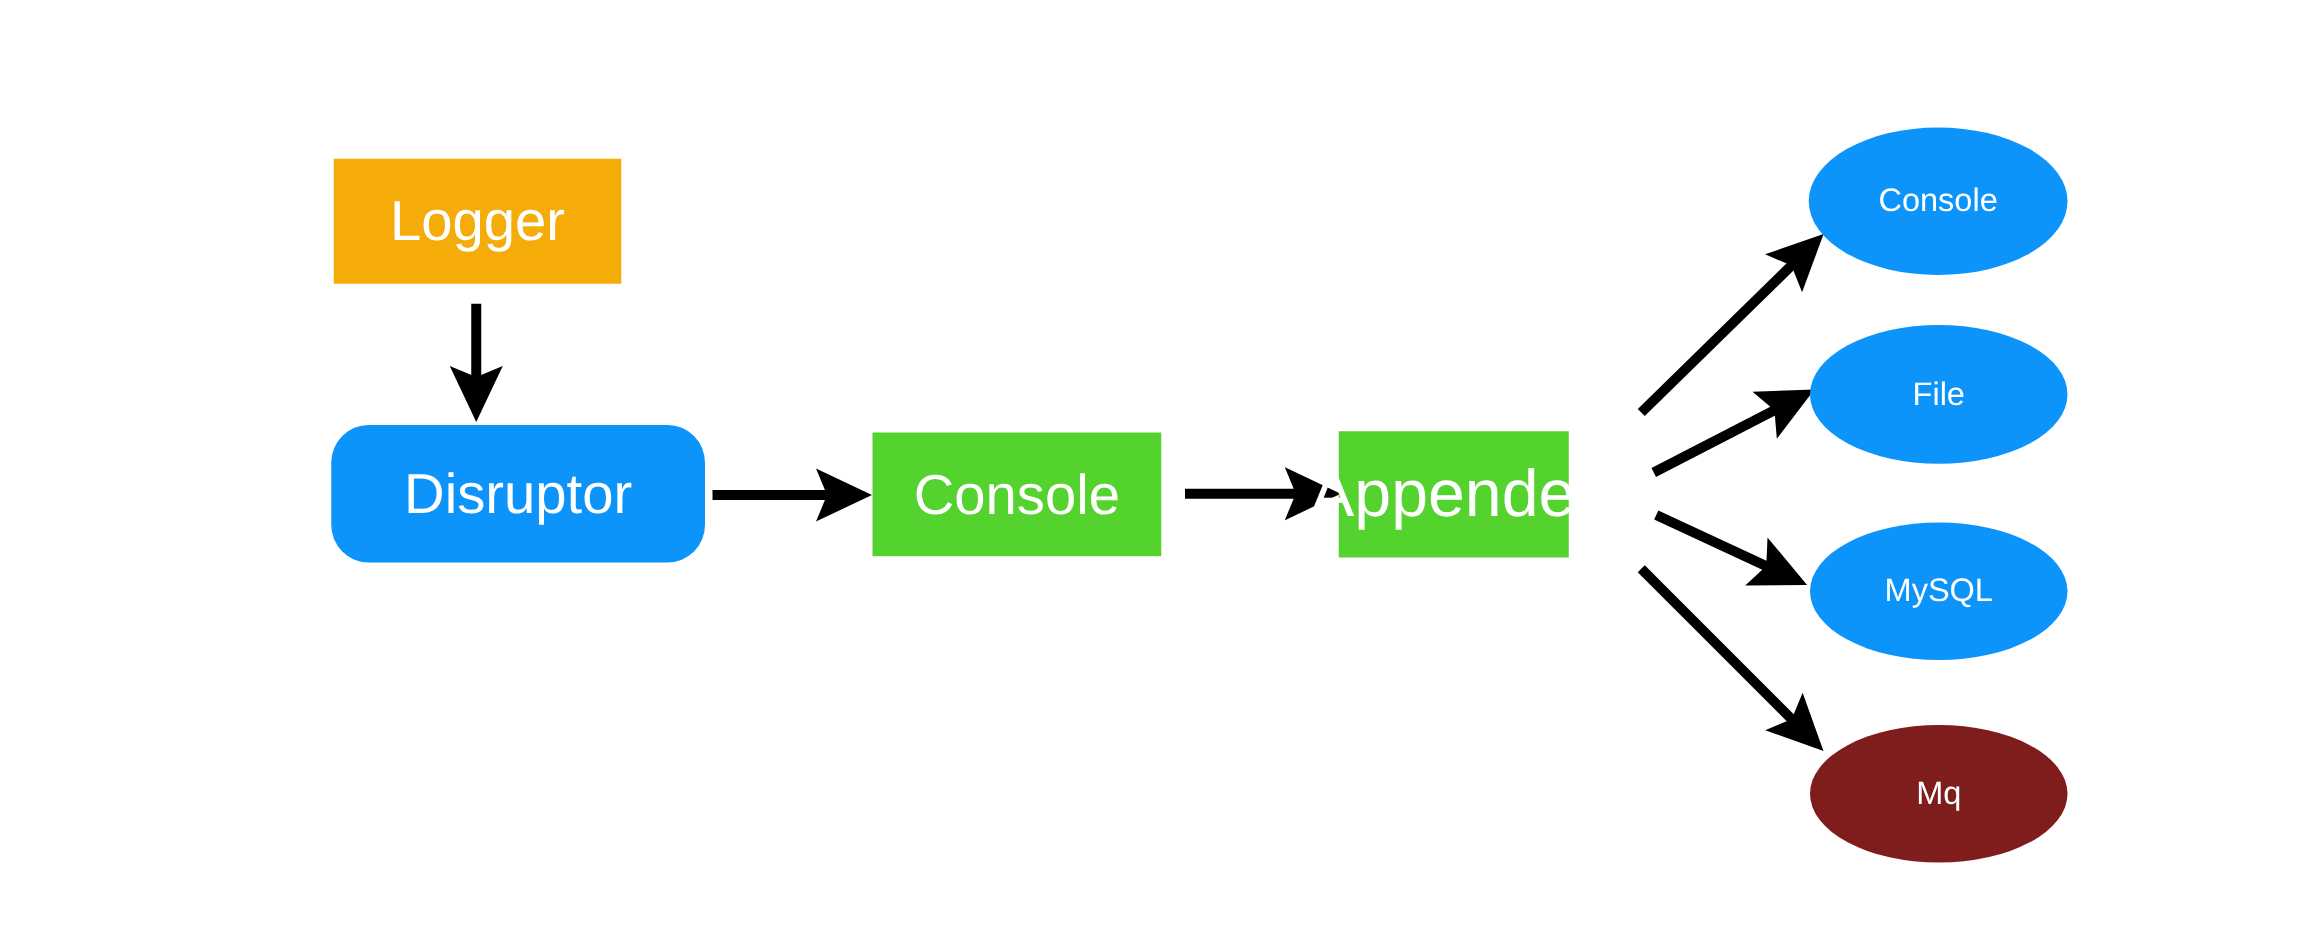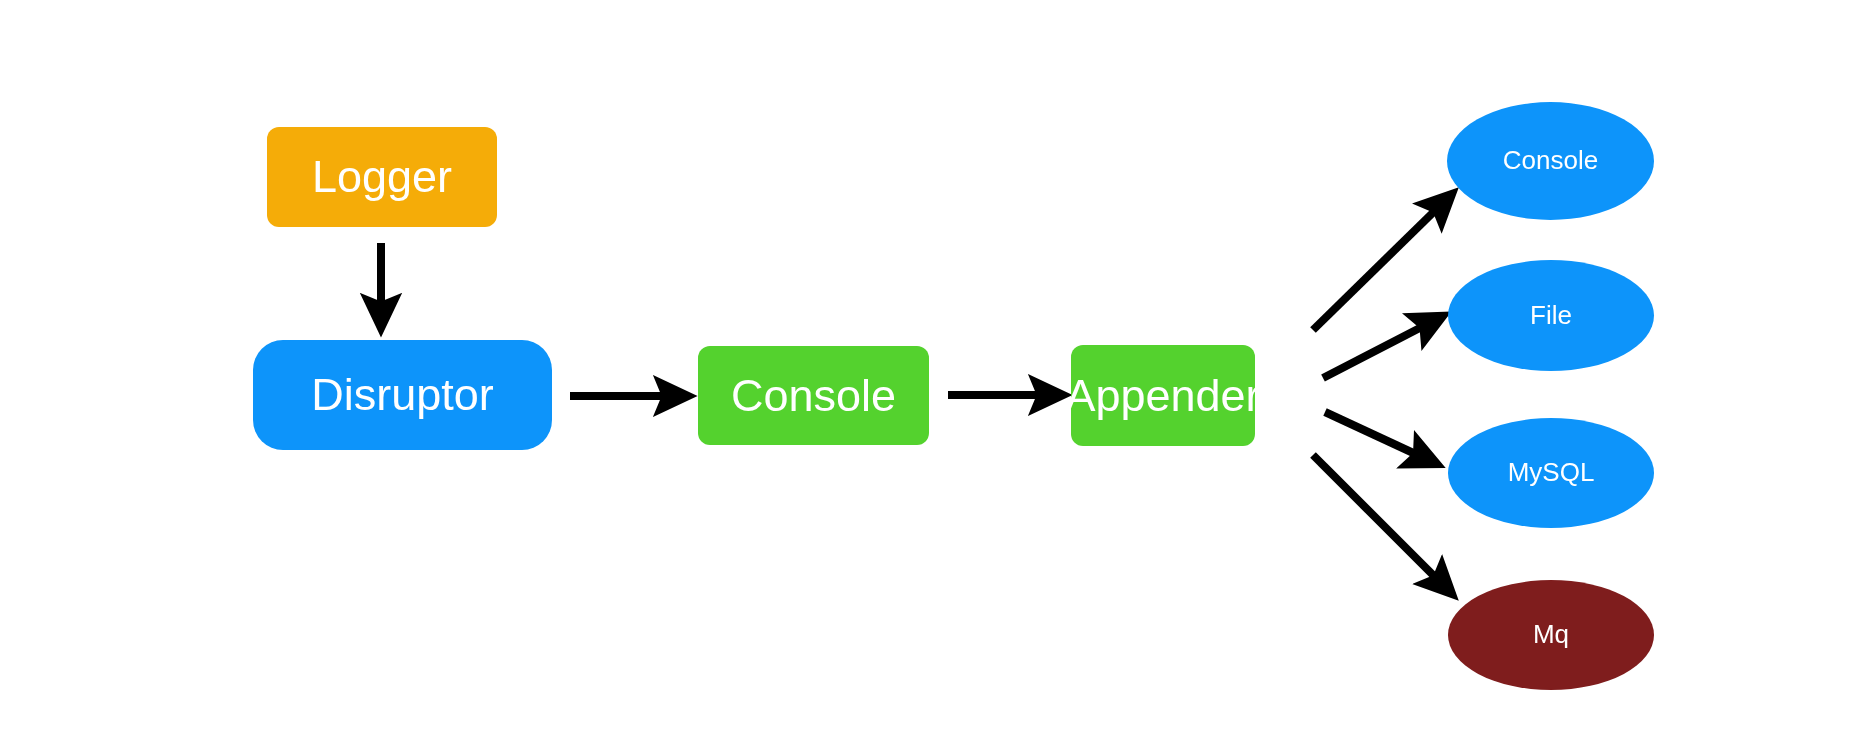--- a/index.html
+++ b/index.html
@@ -36,40 +36,40 @@
     line-height: 1.05;
     box-sizing: border-box;
     -webkit-font-smoothing: antialiased;
   }
   .node-label {
     display: block;
     white-space: nowrap;
   }
 
   
-  .shape-rect      { border-radius: 12px; }
-  .shape-rounded   { border-radius: 30px; }
+  .shape-rect      { border-radius: 0; }
+  .shape-rounded   { border-radius: 30px; margin-left: 12px; }
   .shape-ellipse   { border-radius: 50%; }
 
   
   #node-logger {
     left: 267px; top: 127px; width: 230px; height: 100px;
     font-size: 45px;
   }
   #node-disruptor {
     left: 253px; top: 340px; width: 299px; height: 110px;
     font-size: 45px;
   }
   #node-layout {
     left: 698px; top: 346px; width: 231px; height: 99px;
     font-size: 45px;
   }
   #node-appender {
     left: 1071px; top: 345px; width: 184px; height: 101px;
-    font-size: 45px;
+    font-size: 53px;
   }
   #node-console {
     left: 1447px; top: 102px; width: 207px; height: 118px;
     font-size: 26px;
   }
   #node-file {
     left: 1448px; top: 260px; width: 206px; height: 111px;
     font-size: 26px;
   }
   #node-mysql {

